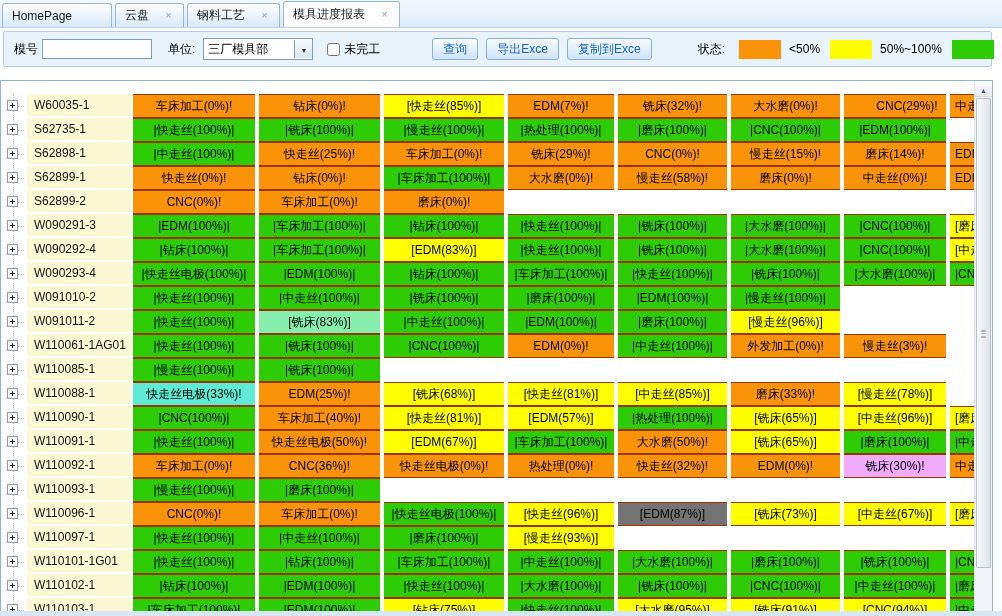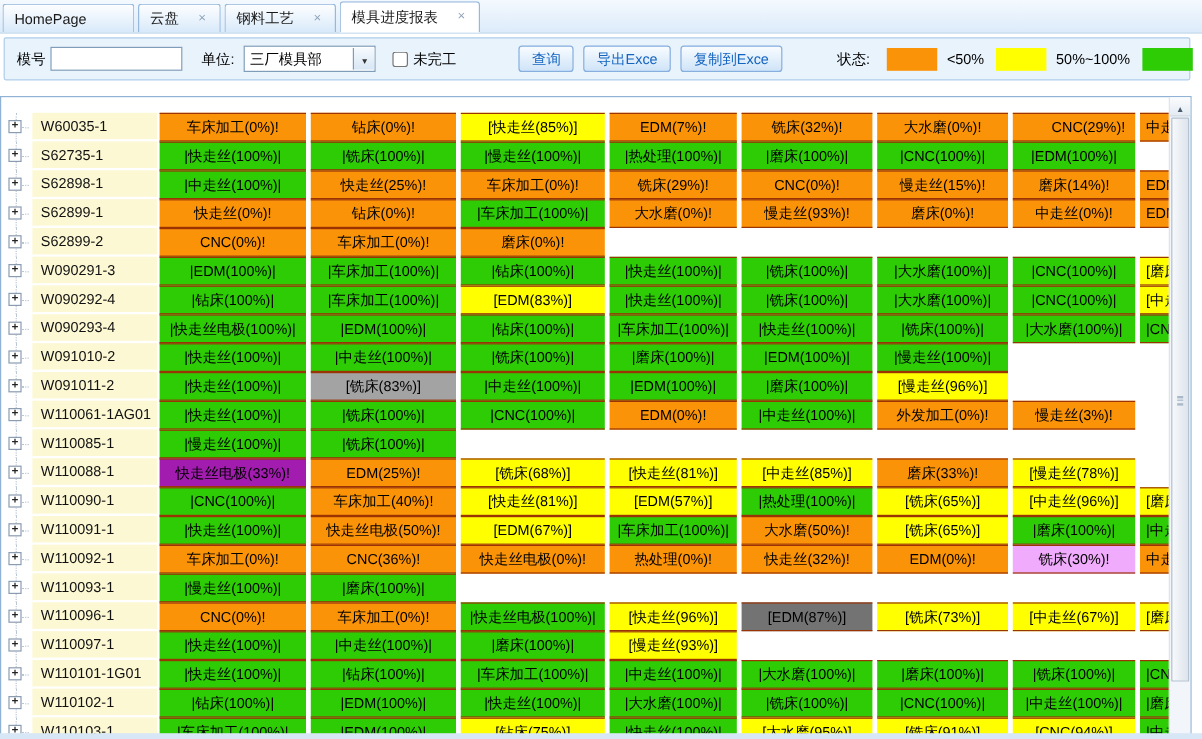--- a/index.html
+++ b/index.html
@@ -243,21 +243,21 @@
           <div class="cell" style="width: 125px;">
             <div class="blk" style="background: rgb(250, 147, 7);">钻床(0%)!</div>
           </div>
           <div class="cell" style="width: 124px;">
             <div class="blk" style="background: rgb(45, 204, 5);">|车床加工(100%)|</div>
           </div>
           <div class="cell" style="width: 110px;">
             <div class="blk" style="background: rgb(250, 147, 7);">大水磨(0%)!</div>
           </div>
           <div class="cell" style="width: 113px;">
-            <div class="blk" style="background: rgb(250, 147, 7);">慢走丝(93%)!</div>
+            <div class="blk" style="background: rgb(250, 147, 7);">慢走丝(58%)!</div>
           </div>
           <div class="cell" style="width: 113px;">
             <div class="blk" style="background: rgb(250, 147, 7);">磨床(0%)!</div>
           </div>
           <div class="cell" style="width: 106px;">
             <div class="blk" style="background: rgb(250, 147, 7);">中走丝(0%)!</div>
           </div>
           <div class="cell clip" style="width: 125px;">
             <div class="blk" style="background: rgb(250, 147, 7);">EDM</div>
           </div>
@@ -400,21 +400,21 @@
         </div>
         <div class="row">
           <div class="expand-cell">
             <span class="plusbox"></span>
           </div>
           <div class="id-cell">W091011-2</div>
           <div class="cell" style="width: 126px;">
             <div class="blk" style="background: rgb(45, 204, 5);">|快走丝(100%)|</div>
           </div>
           <div class="cell" style="width: 125px;">
-            <div class="blk" style="background: #a3a3a3;">[铣床(83%)]</div>
+            <div class="blk" style="background: #86efac;">[铣床(83%)]</div>
           </div>
           <div class="cell" style="width: 124px;">
             <div class="blk" style="background: rgb(45, 204, 5);">|中走丝(100%)|</div>
           </div>
           <div class="cell" style="width: 110px;">
             <div class="blk" style="background: rgb(45, 204, 5);">|EDM(100%)|</div>
           </div>
           <div class="cell" style="width: 113px;">
             <div class="blk" style="background: rgb(45, 204, 5);">|磨床(100%)|</div>
           </div>
@@ -469,21 +469,21 @@
           <div class="cell" style="width: 113px;"></div>
           <div class="cell" style="width: 106px;"></div>
           <div class="cell clip" style="width: 125px;"></div>
         </div>
         <div class="row">
           <div class="expand-cell">
             <span class="plusbox"></span>
           </div>
           <div class="id-cell">W110088-1</div>
           <div class="cell" style="width: 126px;">
-            <div class="blk" style="background: #a21caf;">快走丝电极(33%)!</div>
+            <div class="blk" style="background: #5eead4;">快走丝电极(33%)!</div>
           </div>
           <div class="cell" style="width: 125px;">
             <div class="blk" style="background: rgb(250, 147, 7);">EDM(25%)!</div>
           </div>
           <div class="cell" style="width: 124px;">
             <div class="blk" style="background: rgb(255, 255, 0);">[铣床(68%)]</div>
           </div>
           <div class="cell" style="width: 110px;">
             <div class="blk" style="background: rgb(255, 255, 0);">[快走丝(81%)]</div>
           </div>

